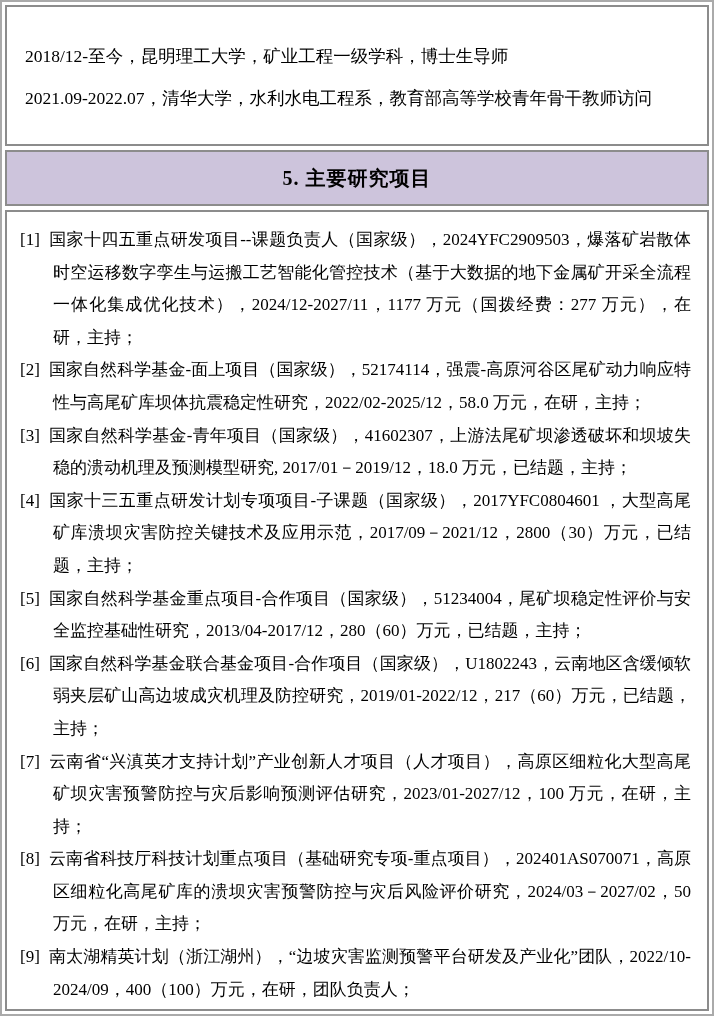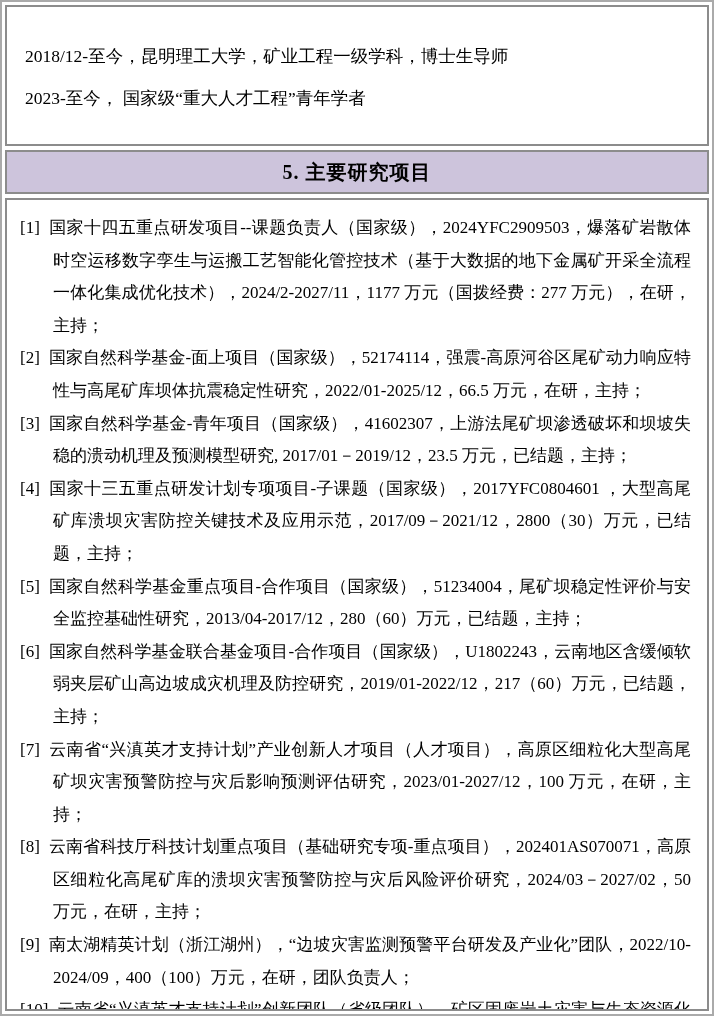--- a/index.html
+++ b/index.html
@@ -38,21 +38,21 @@
     flex-direction: column;
     justify-content: space-around;
   }
   .profile-line {
     font-size: 17.5px;
     line-height: 42px;
     white-space: nowrap;
   }
   
   .header-cell {
-    height: 44px;
+    height: 56px;
     flex: 0 0 auto;
     display: flex;
     align-items: center;
     justify-content: center;
   }
   .header-title {
     font-size: 20px;
     font-weight: bold;
     letter-spacing: 1px;
   }
@@ -73,33 +73,33 @@
   }
 </style>
 </head>
 <body>
 
 <div class="page">
 
   <div class="cell profile-cell">
     <div id="profile-lines">
         <div class="profile-line">2018/12-至今，昆明理工大学，矿业工程一级学科，博士生导师</div>
-        <div class="profile-line">2023-至今， 国家级“重大人才工程”青年学者</div>
+        <div class="profile-line">2021.09-2022.07，清华大学，水利水电工程系，教育部高等学校青年骨干教师访问</div>
       </div>
   </div>
 
   <div class="cell header-cell" style="background: rgb(205, 196, 220);">
     <div class="header-title">5. 主要研究项目</div>
   </div>
 
   <div class="cell projects-cell">
     <div id="projects-list">
-        <div class="project-item"><span class="project-marker">[1]</span><span>国家十四五重点研发项目--课题负责人（国家级），2024YFC2909503，爆落矿岩散体时空运移数字孪生与运搬工艺智能化管控技术（基于大数据的地下金属矿开采全流程一体化集成优化技术），2024/2-2027/11，1177 万元（国拨经费：277 万元），在研，主持；</span></div>
-        <div class="project-item"><span class="project-marker">[2]</span><span>国家自然科学基金-面上项目（国家级），52174114，强震-高原河谷区尾矿动力响应特性与高尾矿库坝体抗震稳定性研究，2022/01-2025/12，66.5 万元，在研，主持；</span></div>
-        <div class="project-item"><span class="project-marker">[3]</span><span>国家自然科学基金-青年项目（国家级），41602307，上游法尾矿坝渗透破坏和坝坡失稳的溃动机理及预测模型研究, 2017/01－2019/12，23.5 万元，已结题，主持；</span></div>
+        <div class="project-item"><span class="project-marker">[1]</span><span>国家十四五重点研发项目--课题负责人（国家级），2024YFC2909503，爆落矿岩散体时空运移数字孪生与运搬工艺智能化管控技术（基于大数据的地下金属矿开采全流程一体化集成优化技术），2024/12-2027/11，1177 万元（国拨经费：277 万元），在研，主持；</span></div>
+        <div class="project-item"><span class="project-marker">[2]</span><span>国家自然科学基金-面上项目（国家级），52174114，强震-高原河谷区尾矿动力响应特性与高尾矿库坝体抗震稳定性研究，2022/02-2025/12，58.0 万元，在研，主持；</span></div>
+        <div class="project-item"><span class="project-marker">[3]</span><span>国家自然科学基金-青年项目（国家级），41602307，上游法尾矿坝渗透破坏和坝坡失稳的溃动机理及预测模型研究, 2017/01－2019/12，18.0 万元，已结题，主持；</span></div>
         <div class="project-item"><span class="project-marker">[4]</span><span>国家十三五重点研发计划专项项目-子课题（国家级），2017YFC0804601 ，大型高尾矿库溃坝灾害防控关键技术及应用示范，2017/09－2021/12，2800（30）万元，已结题，主持；</span></div>
         <div class="project-item"><span class="project-marker">[5]</span><span>国家自然科学基金重点项目-合作项目（国家级），51234004，尾矿坝稳定性评价与安全监控基础性研究，2013/04-2017/12，280（60）万元，已结题，主持；</span></div>
         <div class="project-item"><span class="project-marker">[6]</span><span>国家自然科学基金联合基金项目-合作项目（国家级），U1802243，云南地区含缓倾软弱夹层矿山高边坡成灾机理及防控研究，2019/01-2022/12，217（60）万元，已结题，主持；</span></div>
         <div class="project-item"><span class="project-marker">[7]</span><span>云南省“兴滇英才支持计划”产业创新人才项目（人才项目），高原区细粒化大型高尾矿坝灾害预警防控与灾后影响预测评估研究，2023/01-2027/12，100 万元，在研，主持；</span></div>
         <div class="project-item"><span class="project-marker">[8]</span><span>云南省科技厅科技计划重点项目（基础研究专项-重点项目），202401AS070071，高原区细粒化高尾矿库的溃坝灾害预警防控与灾后风险评价研究，2024/03－2027/02，50 万元，在研，主持；</span></div>
         <div class="project-item"><span class="project-marker">[9]</span><span>南太湖精英计划（浙江湖州），“边坡灾害监测预警平台研发及产业化”团队，2022/10- 2024/09，400（100）万元，在研，团队负责人；</span></div>
         <div class="project-item"><span class="project-marker">[10]</span><span>云南省“兴滇英才支持计划”创新团队（省级团队），矿区固废岩土灾害与生态资源化利用，2025/01-2028/12，100 万元，在研，团队负责人</span></div>
       </div>
   </div>
 

